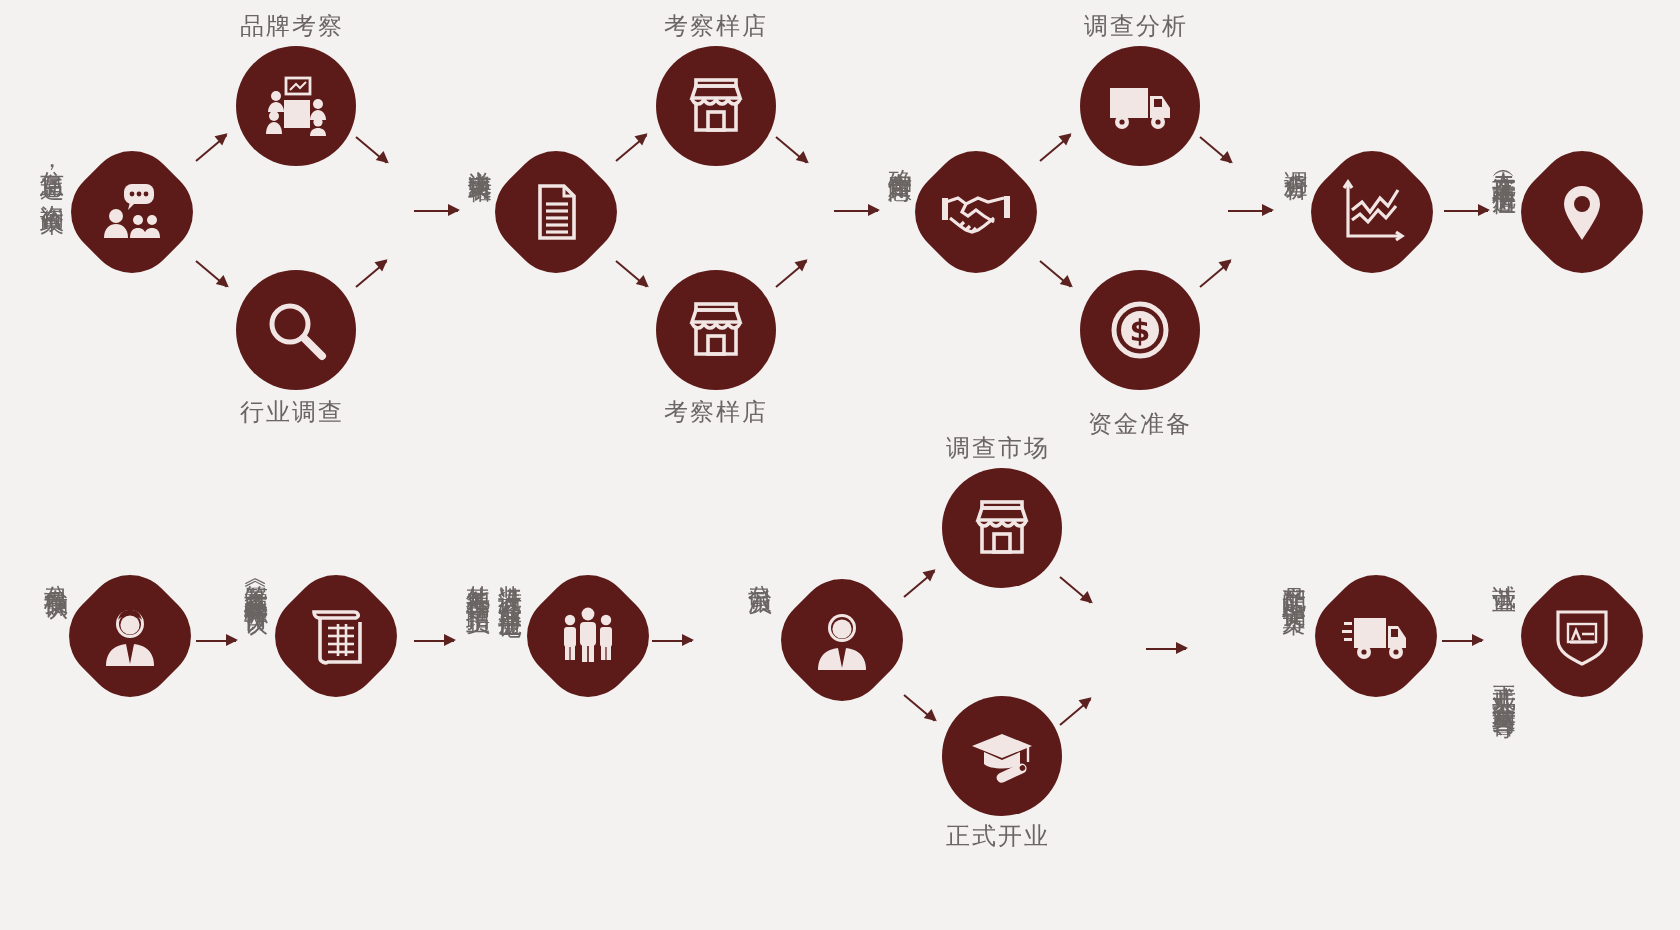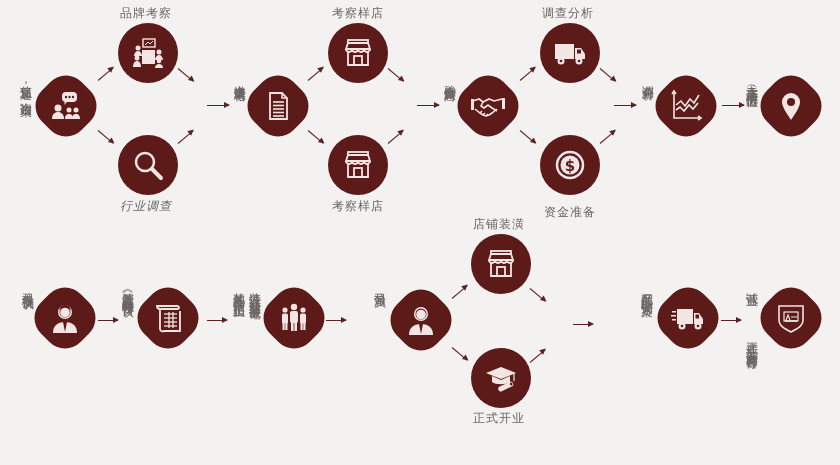--- a/index.html
+++ b/index.html
@@ -58,21 +58,21 @@
 </div>
 
 <div class="node ci" style="left:118px;top:135px;">
   <div class="ic">
     <svg viewBox="0 0 34 34">
         <circle cx="14" cy="14" r="9" fill="none" stroke="#f1e6e4" stroke-width="2.5"></circle>
         <line x1="21" y1="21" x2="30" y2="30" stroke="#f1e6e4" stroke-width="4" stroke-linecap="round"></line>
       </svg>
   </div>
 </div>
-<div class="lbl" style="left:120px;top:198px;font-style:italic;">行业调查</div>
+<div class="lbl" style="left:120px;top:198px;">行业调查</div>
 
 <div class="arr" style="left:98px;top:80px;width:20px;transform:rotate(-40deg);"></div>
 <div class="arr" style="left:98px;top:130px;width:20px;transform:rotate(40deg);"></div>
 <div class="arr" style="left:178px;top:68px;width:20px;transform:rotate(40deg);"></div>
 <div class="arr" style="left:178px;top:143px;width:20px;transform:rotate(-40deg);"></div>
 <div class="arr" style="left:207px;top:105px;width:22px;"></div>
 
 <div class="vl" style="left:232px;top:75px;height:80px;">递交申请表格</div>
 <div class="node sq" style="left:250px;top:78px;">
   <div class="ic">
@@ -255,21 +255,21 @@
     <svg viewBox="0 0 34 34" fill="#f1e6e4">
         <circle cx="17" cy="11" r="7"></circle>
         <circle cx="17" cy="11" r="5.5" fill="#5c1a18"></circle>
         <circle cx="17" cy="11.5" r="4.8" fill="#f1e6e4"></circle>
         <path d="M5 32c0-7 4-11 12-11s12 4 12 11z"></path>
         <path d="M15 21l2 10 2-10z" fill="#5c1a18"></path>
       </svg>
   </div>
 </div>
 
-<div class="lbl" style="left:473px;top:216px;">店铺装潢</div>
+<div class="lbl" style="left:473px;top:216px;">调查市场</div>
 <div class="node ci" style="left:471px;top:234px;">
   <div class="ic">
     <svg viewBox="0 0 34 34" fill="none" stroke="#f1e6e4" stroke-width="1.8">
         <rect x="7" y="4" width="20" height="3"></rect>
         <path d="M5 13l2-6h20l2 6z"></path>
         <path d="M5 13c0 2 2 3 3 3s3-1 3-3c0 2 2 3 3 3s3-1 3-3c0 2 2 3 3 3s3-1 3-3c0 2 2 3 3 3s3-1 3-3"></path>
         <path d="M7 16v13h20V16"></path>
         <rect x="13" y="20" width="8" height="9"></rect>
       </svg>
   </div>

